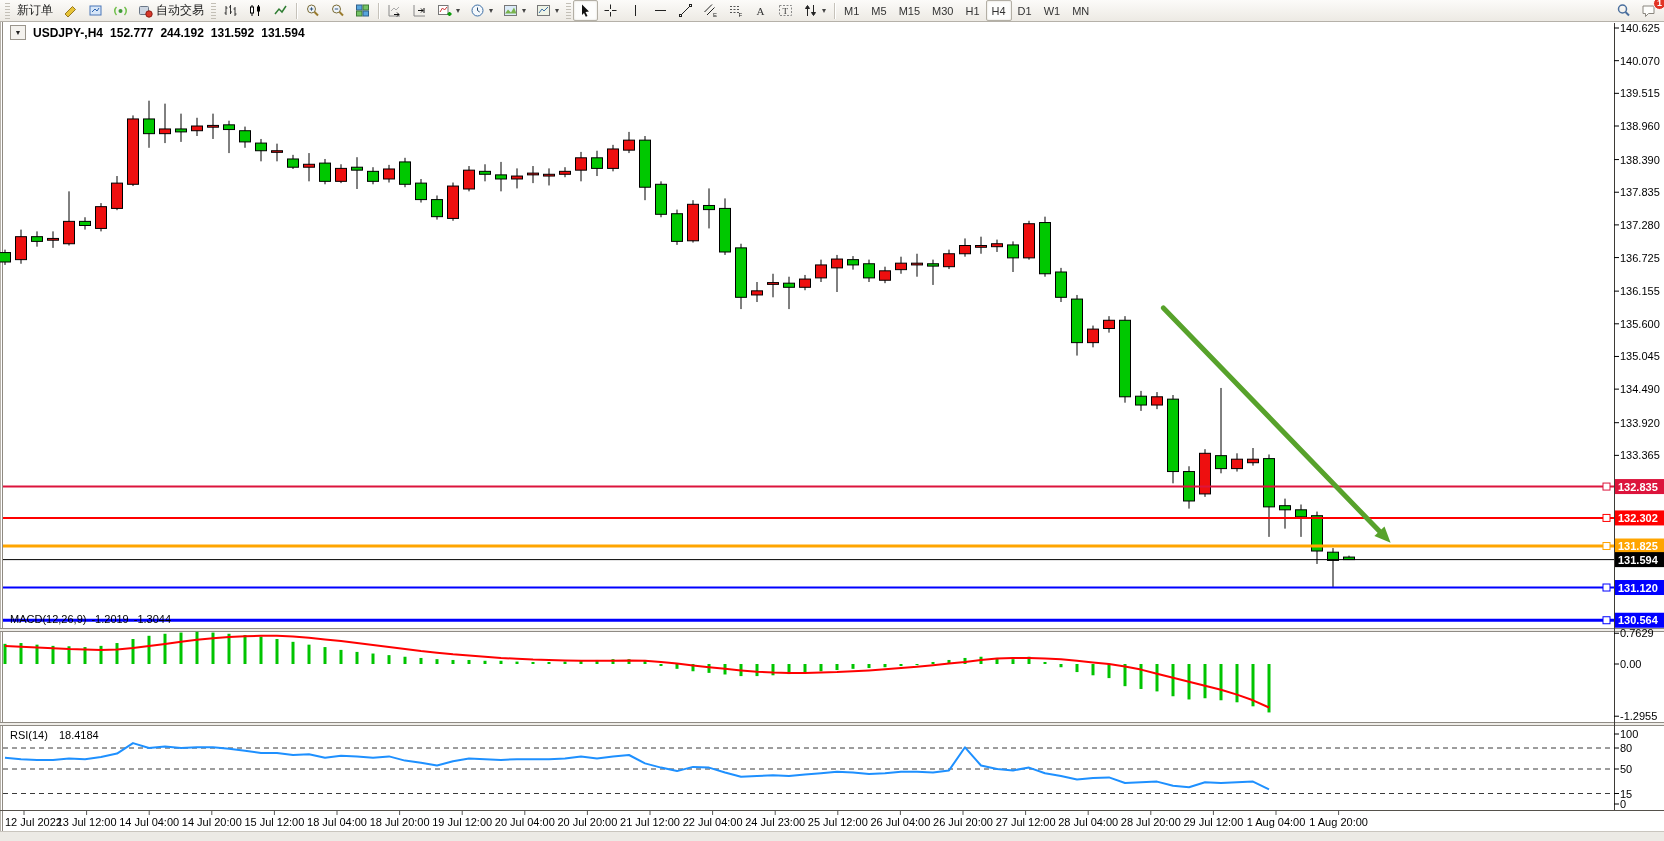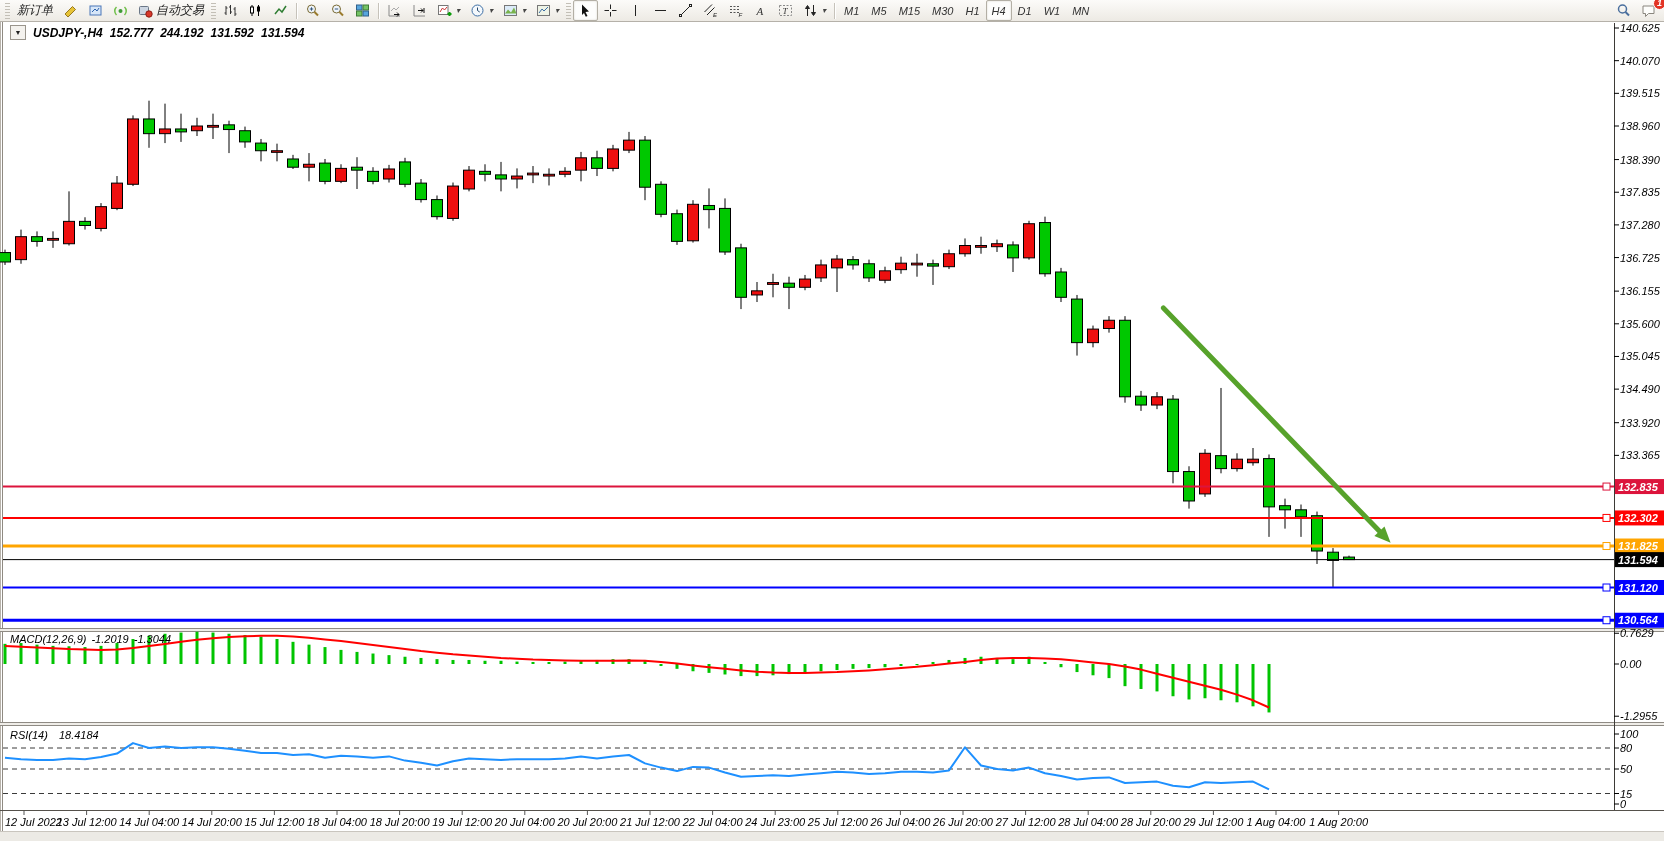--- a/index.html
+++ b/index.html
@@ -1,17 +1,17 @@
 <!DOCTYPE html>
 <html><head>
 <meta charset="utf-8">
 <style>
   html,body{margin:0;padding:0;background:#e8e6e1;}
   #app{position:relative;width:1664px;height:841px;overflow:hidden;background:#fff;
-       font-family:"Liberation Sans",sans-serif;font-style:italic;-webkit-font-smoothing:antialiased;}
+       font-family:"Liberation Sans",sans-serif;-webkit-font-smoothing:antialiased;}
   
   #toolbar{position:absolute;top:0;left:0;width:1664px;height:22px;z-index:5;
     background:linear-gradient(#fcfbf9,#edeae4);border-bottom:1px solid #b5b1a9;
     display:flex;align-items:center;padding:0 3px;box-sizing:border-box;font-size:12px;color:#222;}
   .tbtn{height:19px;display:flex;align-items:center;gap:3px;padding:0 4px;border:1px solid transparent;
     border-radius:2px;white-space:nowrap;cursor:default;}
   .tbtn.pressed{background:#fdfdfc;border-color:#b3afa5;box-shadow:inset 0 0 2px #d8d4cb;}
   .tf{font-size:11px;padding:0 5px;color:#333;}
   .sep{width:1px;height:16px;background:#c6c2ba;box-shadow:1px 0 0 #fff;margin:0 3px;flex:none;}
   .grip{width:5px;height:16px;margin:0 2px;flex:none;
@@ -23,21 +23,21 @@
   .chatwrap{position:relative;}
   .badge{position:absolute;top:-4px;right:-6px;background:#e23425;color:#fff;border-radius:8px;
     font-size:9px;line-height:11px;padding:0 3px;border:1px solid #fff;font-weight:bold;}
   
   #plot{position:absolute;top:0;left:0;z-index:1;}
   .ov{position:absolute;z-index:4;display:flex;align-items:center;gap:7px;color:#000;justify-content:flex-end;}
   #ohlc-title{top:25px;left:10px;font-size:12px;font-weight:600;}
   #ohlc-title .num{font-weight:600;}
   .expander{display:inline-flex;align-items:center;justify-content:center;width:14px;height:13px;
     border:1px solid #9a958c;background:#f4f2ee;font-size:7px;color:#222;}
-  #macd-label{top:633px;left:10px;font-size:11px;gap:5px;}
+  #macd-label{top:613px;left:10px;font-size:11px;gap:5px;}
   #rsi-label{top:729px;left:10px;font-size:11px;gap:11px;}
   #plot text{font-family:"Liberation Sans",sans-serif;}
 </style>
 </head>
 <body>
 <div id="app">
 
 <div id="toolbar">
   <span class="grip"></span>
   <div class="tbtn">

